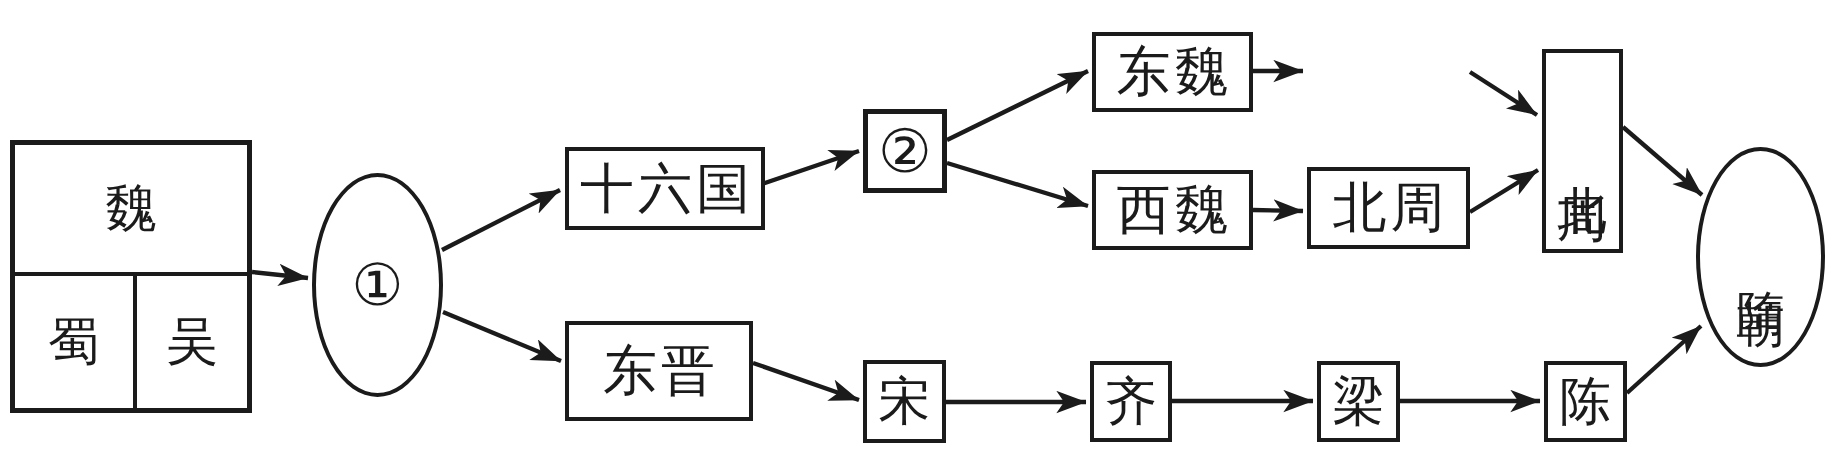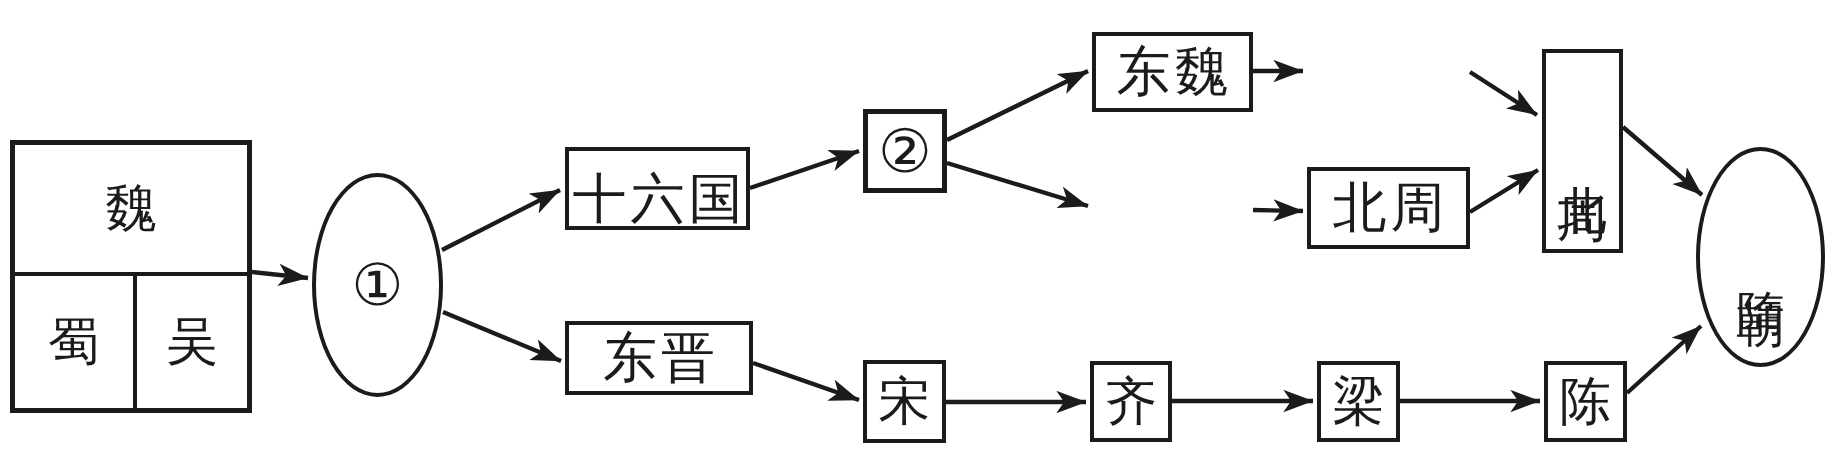--- a/index.html
+++ b/index.html
@@ -33,29 +33,29 @@
   .circled{font-family:"DejaVu Sans","Liberation Serif",sans-serif;line-height:1;}
 
   
   #n-3k{left:10px;top:140px;width:242px;height:273px;border-width:5px;display:block;}
   #n-3k .tk-top{position:absolute;left:0;top:0;right:0;height:127px;border-bottom:4px solid var(--line);display:flex;align-items:center;justify-content:center;}
   #n-3k .tk-bl{position:absolute;left:0;top:131px;bottom:0;width:118px;border-right:4px solid var(--line);display:flex;align-items:center;justify-content:center;}
   #n-3k .tk-br{position:absolute;left:122px;top:131px;right:0;bottom:0;display:flex;align-items:center;justify-content:center;}
 
   #n-c1{left:312px;top:173px;width:131px;height:224px;border-radius:50%;}
   #n-c1 .circled{font-size:58px;}
-  #n-16{left:565px;top:147px;width:185px;height:83px;align-items:flex-end;}
+  #n-16{left:565px;top:147px;width:200px;height:83px;}
   #n-c2{left:863px;top:109px;width:84px;height:84px;border-width:5px;}
   #n-c2 .circled{font-size:60px;}
   #n-dw{left:1092px;top:32px;width:161px;height:80px;}
   #n-xw{left:1092px;top:170px;width:161px;height:80px;}
   #n-bq{left:1307px;top:31px;width:163px;height:82px;}
   #n-bzh{left:1307px;top:167px;width:163px;height:82px;}
   #n-bzv{left:1542px;top:49px;width:81px;height:204px;}
-  #n-dj{left:565px;top:321px;width:188px;height:74px;align-items:center;}
+  #n-dj{left:565px;top:321px;width:188px;height:100px;align-items:center;}
   #n-song{left:863px;top:360px;width:83px;height:83px;}
   #n-qi{left:1090px;top:361px;width:82px;height:81px;}
   #n-liang{left:1317px;top:361px;width:83px;height:81px;}
   #n-chen{left:1544px;top:361px;width:83px;height:81px;}
   #n-sui{left:1696px;top:147px;width:129px;height:220px;border-radius:50%;}
   #n-sui .vlbl{font-size:48px;letter-spacing:10px;padding-top:10px;}
 </style>
 </head>
 <body>
 
@@ -106,20 +106,23 @@
   </div>
 
   <div class="n" id="n-c2">
     <span class="circled">②</span>
   </div>
 
   <div class="n" id="n-dw">
     <span class="lbl">东魏</span>
   </div>
 
+  <div class="n" id="n-xw">
+    <span class="lbl">西魏</span>
+  </div>
 
 
   <div class="n" id="n-bzh">
     <span class="lbl">北周</span>
   </div>
 
   <div class="n" id="n-bzv">
     <span class="vlbl">北周</span>
   </div>
 

